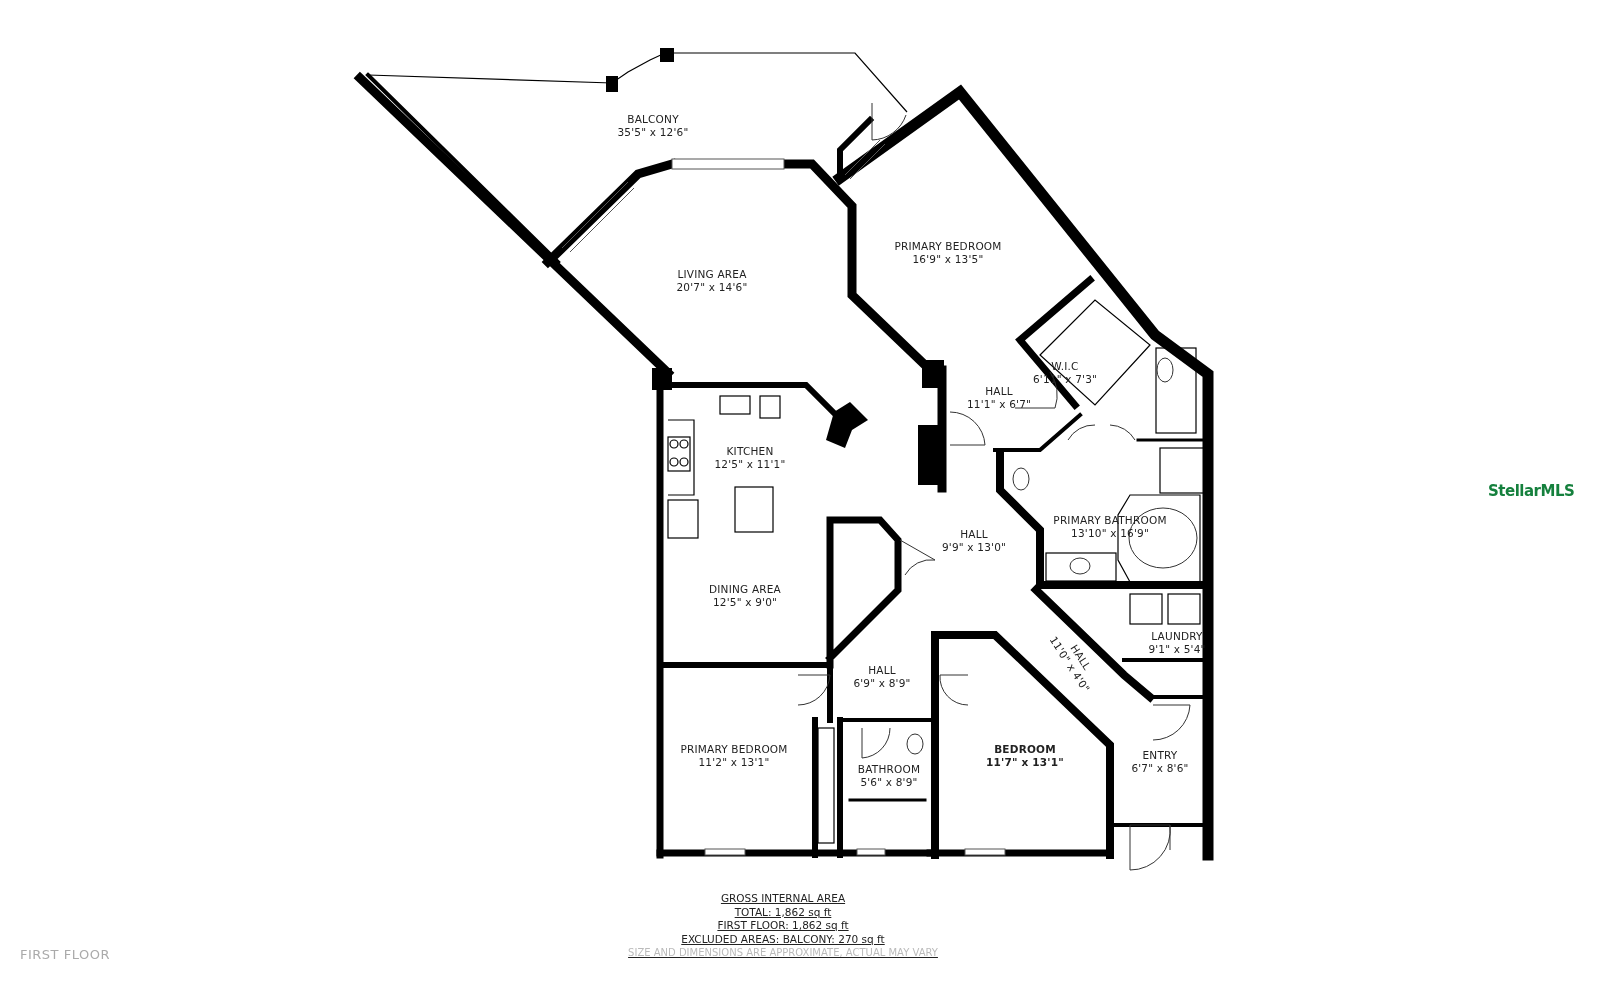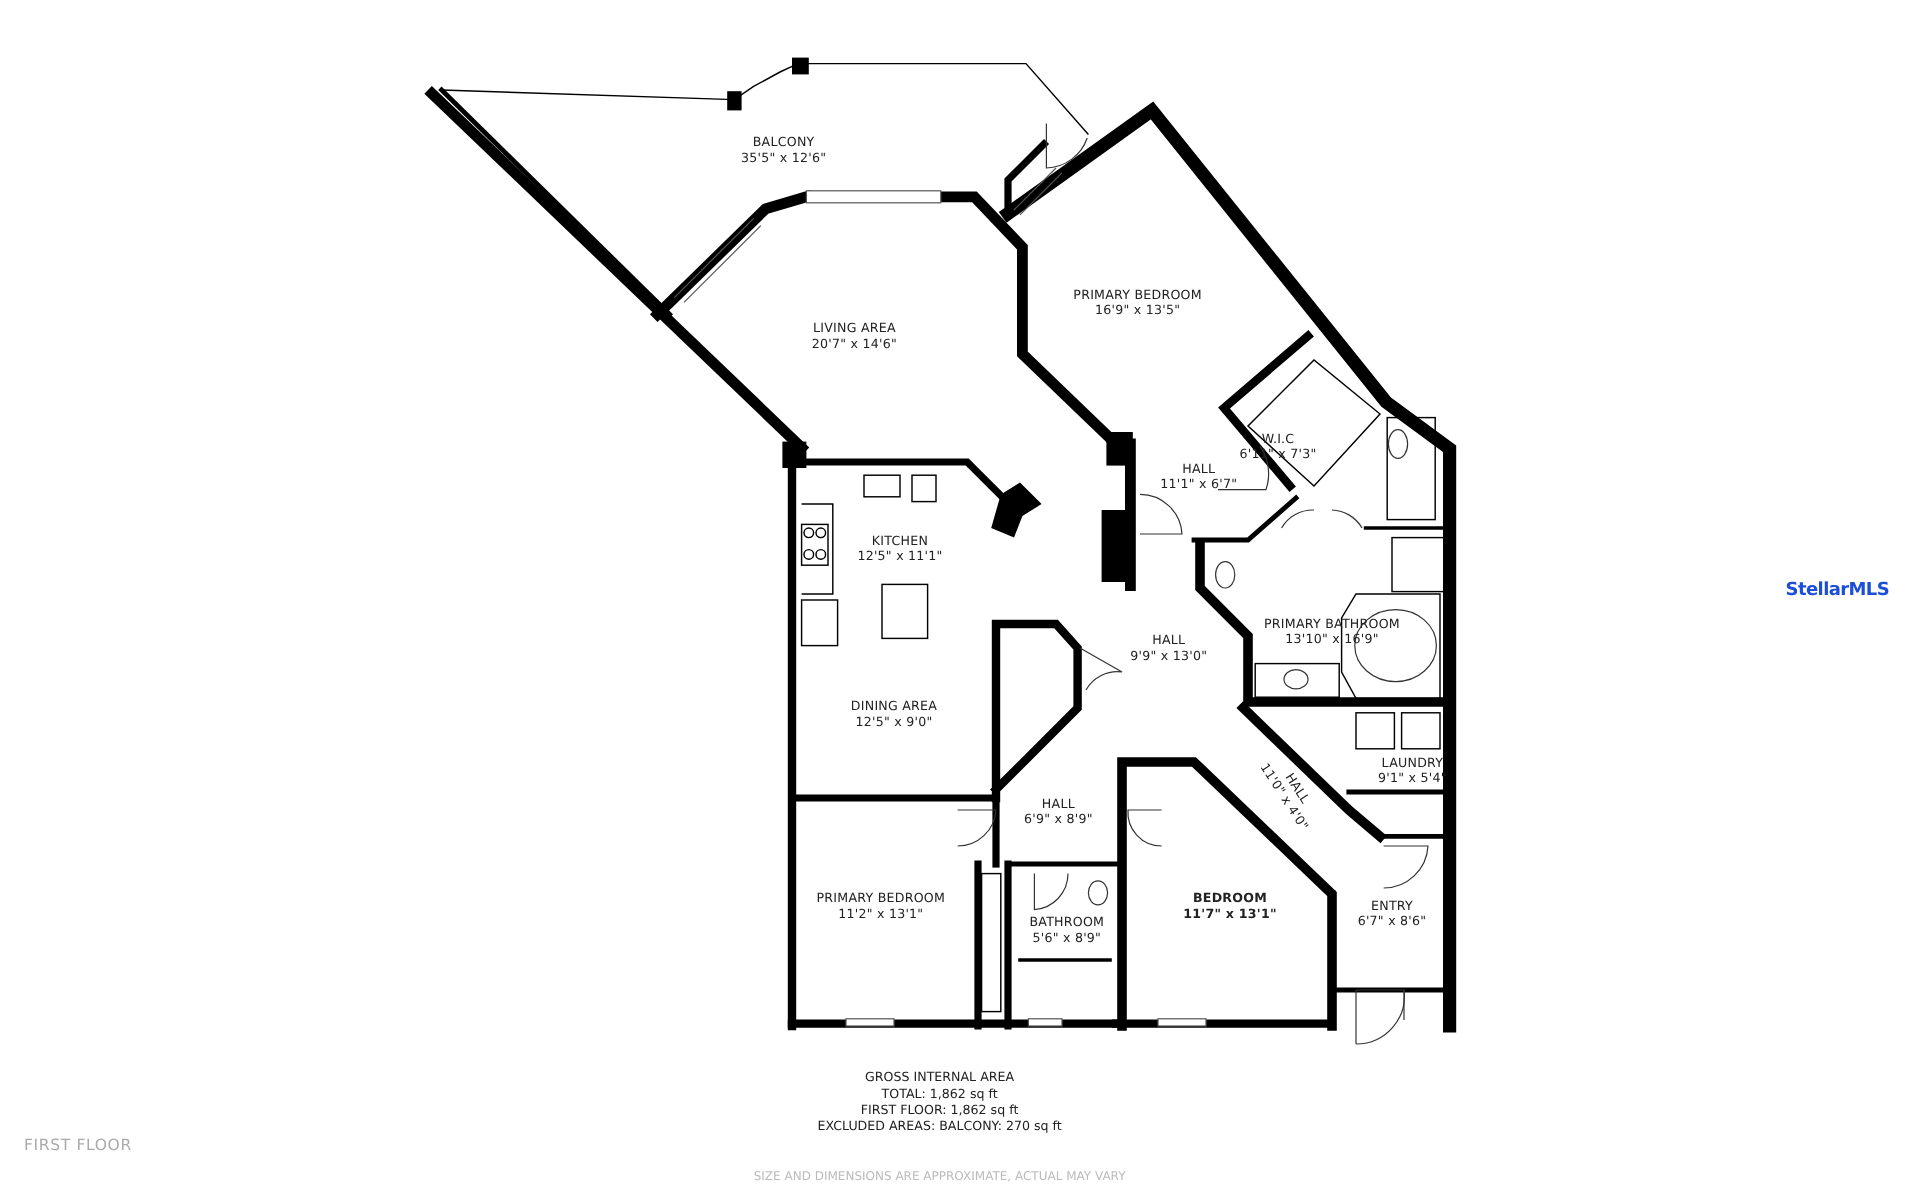--- a/index.html
+++ b/index.html
@@ -7,25 +7,25 @@
   #plan { position: absolute; left: 0; top: 0; width: 1600px; height: 999px; }
   .wall { fill: #000; stroke: none; }
   .wallline { stroke: #000; fill: none; stroke-linecap: square; stroke-linejoin: miter; }
   .thin { stroke: #000; stroke-width: 1.2; fill: none; }
   .window { stroke: #555; stroke-width: 1; fill: #fff; }
   .door { stroke: #333; stroke-width: 1; fill: none; }
   .fixture { stroke: #333; stroke-width: 1; fill: #fff; }
   .label { position: absolute; text-align: center; color: #222; font-size: 10.5px; line-height: 13px; letter-spacing: 0.2px; white-space: nowrap; transform: translateX(-50%); }
   .label span { display: block; }
   .rot { transform: translateX(-50%) rotate(57deg); transform-origin: center center; }
-  .summary { position: absolute; left: 783px; top: 892px; transform: translateX(-50%); text-align: center; font-size: 10.5px; line-height: 13.5px; color: #222; white-space: nowrap; }
+  .summary { position: absolute; left: 783px; top: 892px; transform: translateX(-50%); text-align: center; font-size: 10.5px; line-height: 13.5px; color: #222; white-space: nowrap; text-decoration: underline; }
   .summary span { display: block; }
-  .summary .disclaimer { color: #bbb; font-size: 10px; margin-top: 28px; }
+  .summary .disclaimer { color: #bbb; font-size: 10px; }
   .floor-label { position: absolute; left: 20px; top: 947px; font-size: 13px; color: #aaa; letter-spacing: 0.5px; }
-  .watermark { position: absolute; left: 1488px; top: 482px; font-size: 15px; font-weight: bold; color: #1d4ed8; letter-spacing: -0.5px; }
+  .watermark { position: absolute; left: 1488px; top: 482px; font-size: 15px; font-weight: bold; color: #15803d; letter-spacing: -0.5px; }
 </style>
 </head>
 <body>
 
 <svg id="plan" viewBox="0 0 1600 999" xmlns="http://www.w3.org/2000/svg">
 
   <g>
     <polyline class="thin" points="368,75 612,83 628,72 650,60 665,53 855,53 907,112"></polyline>
     <line class="wallline" x1="368" y1="75" x2="558" y2="262" stroke-width="4"></line>
     <rect class="wall" x="606" y="76" width="12" height="16"></rect>

